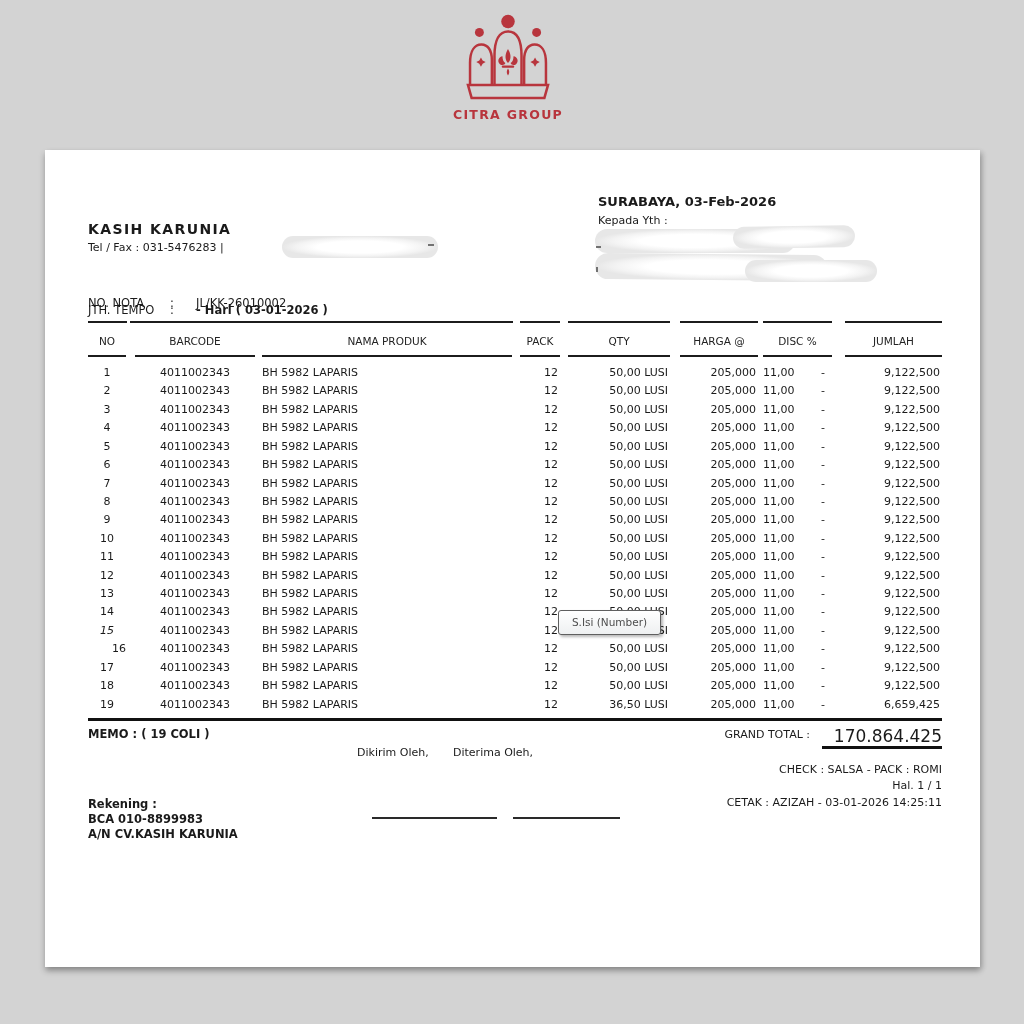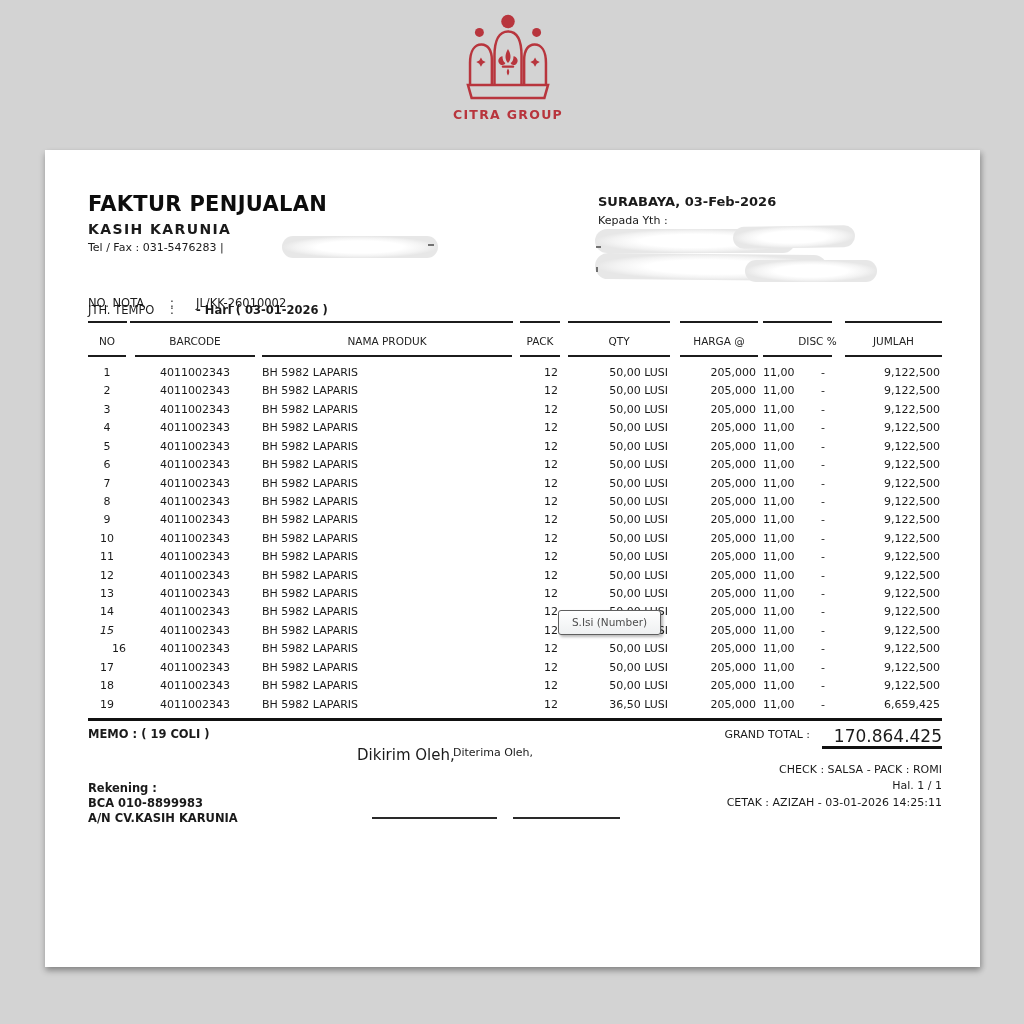--- a/index.html
+++ b/index.html
@@ -45,28 +45,28 @@
 
   .tooltip { position:absolute; left:513px; top:460px; width:103px; height:25px;
              background:linear-gradient(#ffffff,#eef0f1); border:1px solid #5f5f5f; border-radius:3px;
              box-shadow:2px 2px 3px rgba(0,0,0,0.28);
              font-size:10.5px; color:#4d4d4d; text-align:center; line-height:23px; z-index:5; }
 
   .memo { left:43px; top:577px; font-size:11.5px; font-weight:bold; }
   .gt-label { right:170px; top:578px; font-size:11px; }
   .gt-value { right:38px; top:576px; font-size:17px; font-weight:normal; }
 
-  .dikirim { left:312px; top:596px; font-size:15px; }
+  .dikirim { left:312px; top:596px; font-size:11px; }
   .diterima { left:408px; top:596px; font-size:11px; }
 
   .check-line { right:38px; top:613px; font-size:11px; }
   .hal-line { right:38px; top:629px; font-size:11px; }
   .cetak-line { right:38px; top:646px; font-size:11px; }
 
-  .rek { left:43px; font-size:11.5px; font-weight:bold; }
+  .rek { left:43px; font-size:11.5px; font-weight:bold;margin-top:16px; }
 
   .sig-line { position:absolute; top:667px; height:1.6px; background:#2a2a2a; }
 </style>
 </head>
 <body>
 
 <div class="logo-wrap">
   <svg width="104" height="92" viewBox="0 0 100 88">
     <g stroke="#b8353d" stroke-width="2.4" fill="none">
       <path d="M37,68 L37,40 C37,24 42,16.5 50,16.5 C58,16.5 63,24 63,40 L63,68"></path>
@@ -85,21 +85,20 @@
       <path d="M50,52.2 C48.4,54.6 48.4,56.6 50,58.8 C51.6,56.6 51.6,54.6 50,52.2 Z"></path>
       <path d="M24,41.5 L25.6,44.4 L28.5,46 L25.6,47.6 L24,50.5 L22.4,47.6 L19.5,46 L22.4,44.4 Z"></path>
       <path d="M76,41.5 L77.6,44.4 L80.5,46 L77.6,47.6 L76,50.5 L74.4,47.6 L71.5,46 L74.4,44.4 Z"></path>
     </g>
   </svg>
   <div class="brand-text">CITRA GROUP</div>
 </div>
 
 <div class="page">
 
-  <div class="abs title">FAKTUR PENJUALAN</div>
   <div class="abs company">KASIH KARUNIA</div>
   <div class="abs telfax">Tel / Fax : 031-5476283 |</div>
   <div class="smudge" style="left:237px; top:86px; width:156px; height:22px;"></div>
   <div class="mark" style="left:383px; top:94px; width:6px; height:2px;"></div>
 
   <div class="abs citydate">SURABAYA, 03-Feb-2026</div>
   <div class="abs kepada">Kepada Yth :</div>
   <div class="smudge" style="left:550px; top:79px; width:200px; height:24px;"></div>
   <div class="smudge" style="left:688px; top:76px; width:122px; height:22px; transform:rotate(-1deg);"></div>
   <div class="smudge" style="left:550px; top:104px; width:232px; height:26px; transform:rotate(0.5deg);"></div>
@@ -123,21 +122,21 @@
       <div class="seg" style="left: 718px; top: 171px; width: 69px;"></div>
       <div class="seg" style="left: 800px; top: 171px; width: 97px;"></div>
     </div>
   <div id="col-heads">
       <div class="col-head" style="left: 43px; width: 38px;">NO</div>
       <div class="col-head" style="left: 90px; width: 120px;">BARCODE</div>
       <div class="col-head" style="left: 217px; width: 250px;">NAMA PRODUK</div>
       <div class="col-head" style="left: 475px; width: 40px;">PACK</div>
       <div class="col-head" style="left: 523px; width: 102px;">QTY</div>
       <div class="col-head" style="left: 635px; width: 78px;">HARGA @</div>
-      <div class="col-head" style="left: 738px; width: 69px;">DISC %</div>
+      <div class="col-head" style="left: 718px; width: 69px;">DISC %</div>
       <div class="col-head" style="left: 800px; width: 97px;">JUMLAH</div>
     </div>
   <div id="lines-bottom">
       <div class="seg" style="left: 43px; top: 205px; width: 38px;"></div>
       <div class="seg" style="left: 90px; top: 205px; width: 120px;"></div>
       <div class="seg" style="left: 217px; top: 205px; width: 250px;"></div>
       <div class="seg" style="left: 475px; top: 205px; width: 40px;"></div>
       <div class="seg" style="left: 523px; top: 205px; width: 102px;"></div>
       <div class="seg" style="left: 635px; top: 205px; width: 78px;"></div>
       <div class="seg" style="left: 718px; top: 205px; width: 69px;"></div>

